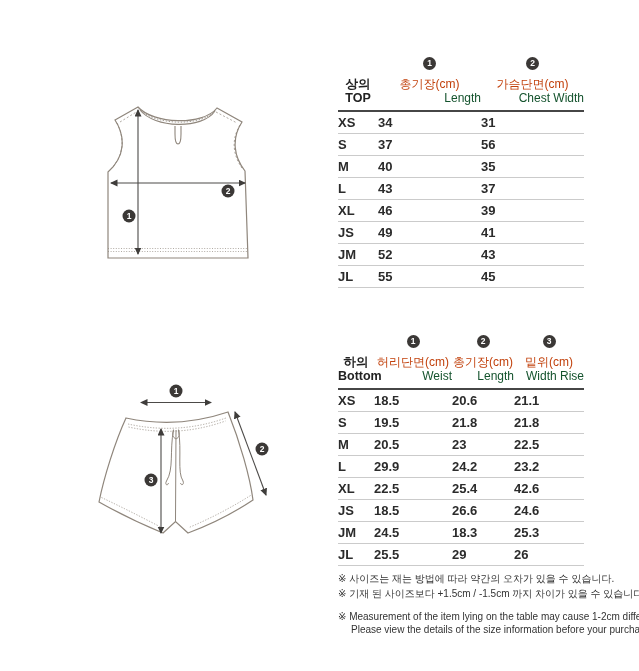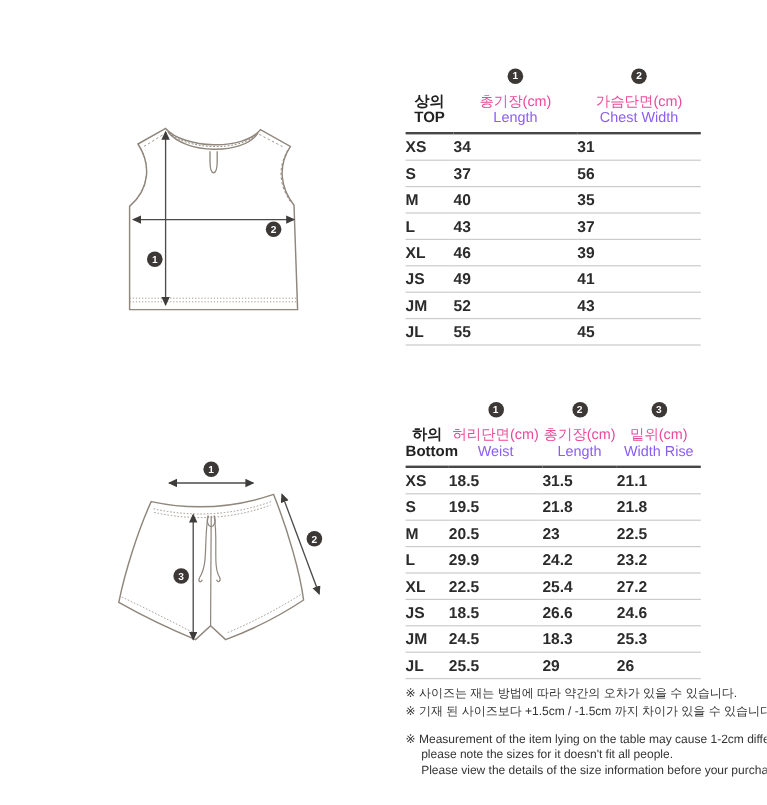--- a/index.html
+++ b/index.html
@@ -15,22 +15,22 @@
   .size-table thead th{
     vertical-align:bottom;padding:0 0 5px 0;font-weight:400;
     border-bottom:2px solid #464646;text-align:center;
   }
   .size-table thead th.rowhead{font-weight:700;margin-left:44px;}
   .circ{
     display:flex;align-items:center;justify-content:center;
     width:13px;height:13px;border-radius:50%;background:#3b3836;color:#fff;
     font-size:8.5px;font-weight:700;margin:0 auto 7px auto;line-height:13px;
   }
-  .hdr-kr{font-size:12px;line-height:14px;color:#ec4899;}
-  .hdr-en{font-size:12px;line-height:14px;color:#8b5cf6;}
+  .hdr-kr{font-size:12px;line-height:14px;color:#c2410c;}
+  .hdr-en{font-size:12px;line-height:14px;color:#14532d;text-align:right;}
   .rh-kr,.rh-en{font-size:12.5px;line-height:14px;font-weight:700;color:#222;}
   .size-table tbody td{
     height:21px;text-align:left;vertical-align:middle;
     font-size:13px;font-weight:700;color:#2b2b2b;
     border-bottom:1px solid #cbcbcb;padding:0;
   }
 
   
   .footnotes{position:absolute;left:338px;top:572px;width:298px;}
   .fn-kr{font-size:10px;line-height:14.5px;color:#333;white-space:nowrap;}
@@ -229,21 +229,21 @@
             <div class="circ">3</div>
             <div class="hdr-kr">밑위(cm)</div>
             <div class="hdr-en">Width Rise</div>
           </th>
         </tr>
       </thead>
       <tbody>
           <tr>
             <td>XS</td>
             <td>18.5</td>
-            <td>31.5</td>
+            <td>20.6</td>
             <td>21.1</td>
           </tr>
           <tr>
             <td>S</td>
             <td>19.5</td>
             <td>21.8</td>
             <td>21.8</td>
           </tr>
           <tr>
             <td>M</td>
@@ -254,21 +254,21 @@
           <tr>
             <td>L</td>
             <td>29.9</td>
             <td>24.2</td>
             <td>23.2</td>
           </tr>
           <tr>
             <td>XL</td>
             <td>22.5</td>
             <td>25.4</td>
-            <td>27.2</td>
+            <td>42.6</td>
           </tr>
           <tr>
             <td>JS</td>
             <td>18.5</td>
             <td>26.6</td>
             <td>24.6</td>
           </tr>
           <tr>
             <td>JM</td>
             <td>24.5</td>
@@ -283,18 +283,17 @@
           </tr>
         </tbody>
     </table>
   </div>
 
   <div class="footnotes">
     <div class="fn-kr">※ 사이즈는 재는 방법에 따라 약간의 오차가 있을 수 있습니다.</div>
     <div class="fn-kr">※ 기재 된 사이즈보다 +1.5cm / -1.5cm 까지 차이가 있을 수 있습니다.</div>
     <div class="fn-en">
       <div>※ Measurement of the item lying on the table may cause 1-2cm difference,</div>
-      <div class="cont">please note the sizes for it doesn't fit all people.</div>
       <div class="cont">Please view the details of the size information before your purchase.</div>
     </div>
   </div>
 
 </div>
 
 </body></html>

